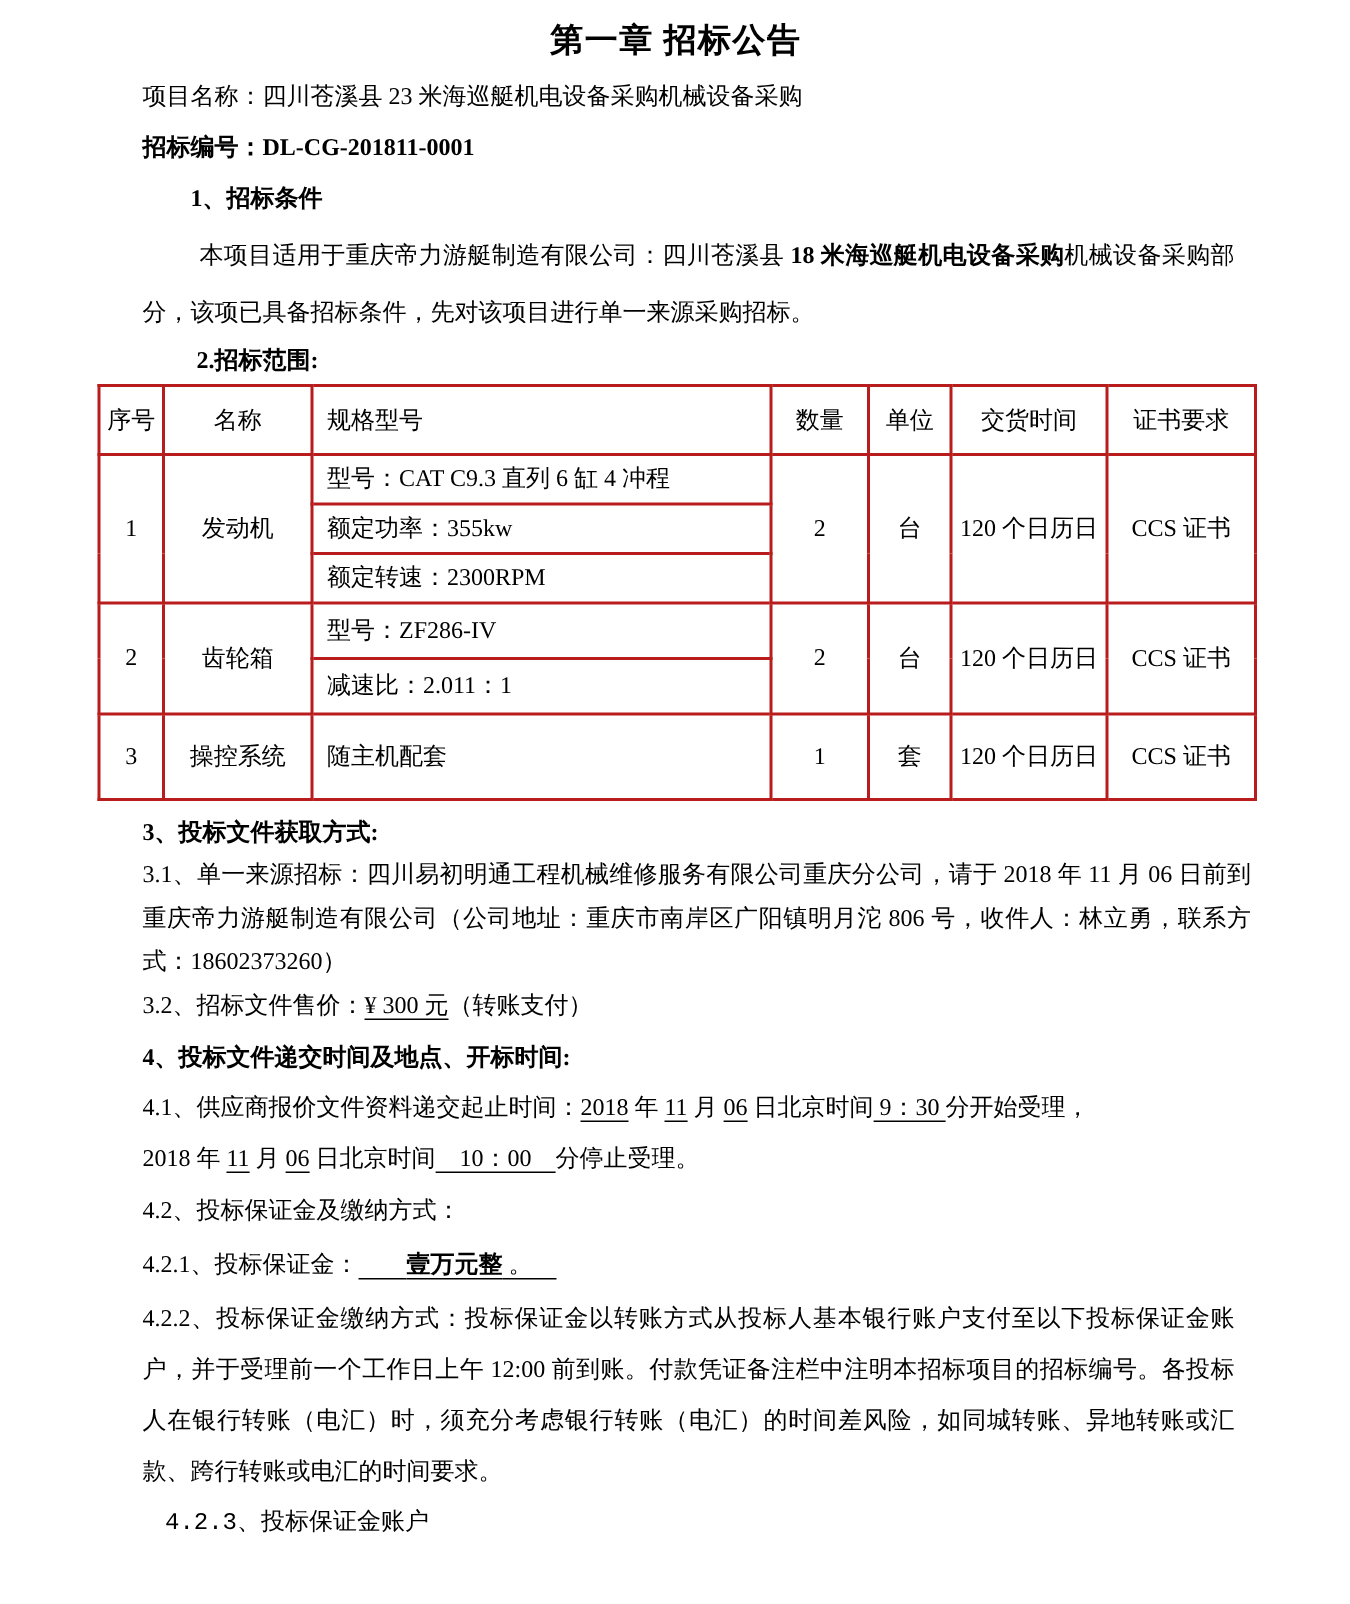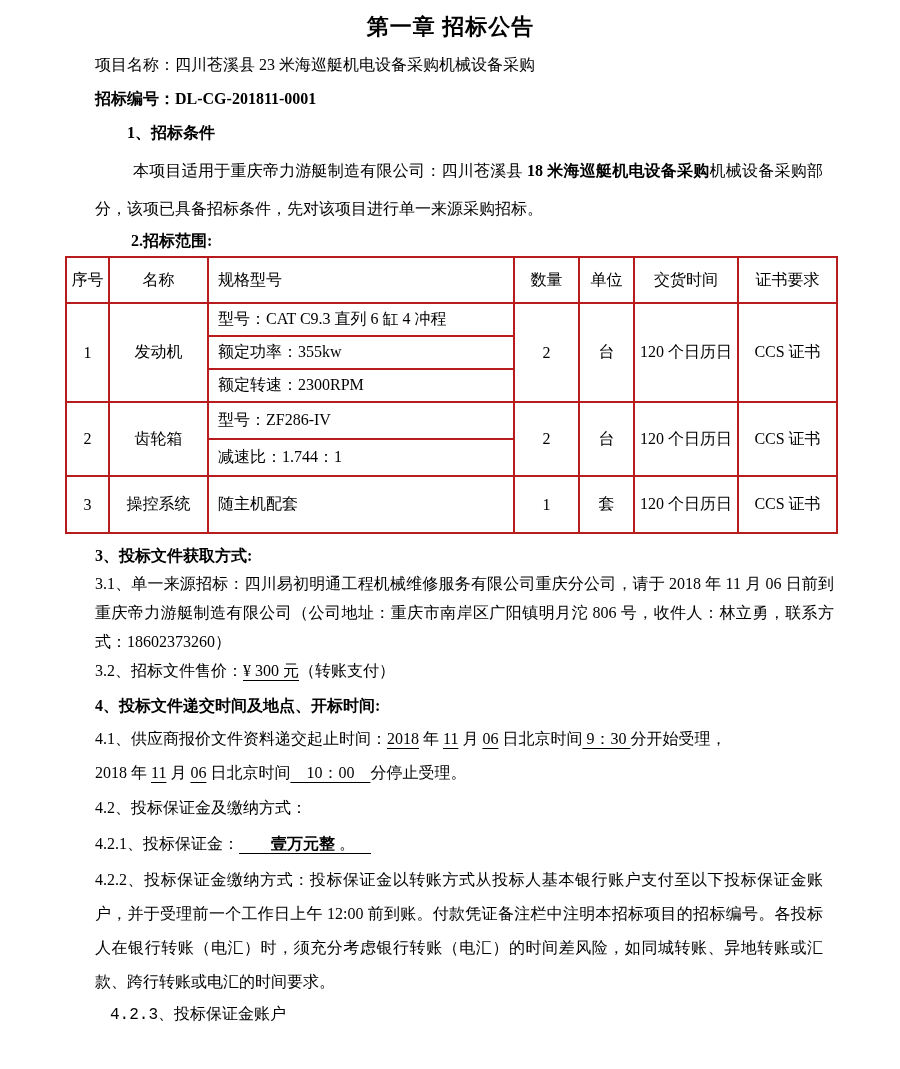--- a/index.html
+++ b/index.html
@@ -88,21 +88,21 @@
     <tr class="h-s2">
       <td rowspan="2">2</td>
       <td rowspan="2">齿轮箱</td>
       <td class="spec">型号：ZF286-IV</td>
       <td rowspan="2">2</td>
       <td rowspan="2">台</td>
       <td rowspan="2">120 个日历日</td>
       <td rowspan="2">CCS 证书</td>
     </tr>
     <tr class="h-s2">
-      <td class="spec">减速比：1.744：1</td>
+      <td class="spec">减速比：2.011：1</td>
     </tr>
     <tr class="h-r3">
       <td>3</td>
       <td>操控系统</td>
       <td class="spec">随主机配套</td>
       <td>1</td>
       <td>套</td>
       <td>120 个日历日</td>
       <td>CCS 证书</td>
     </tr>

